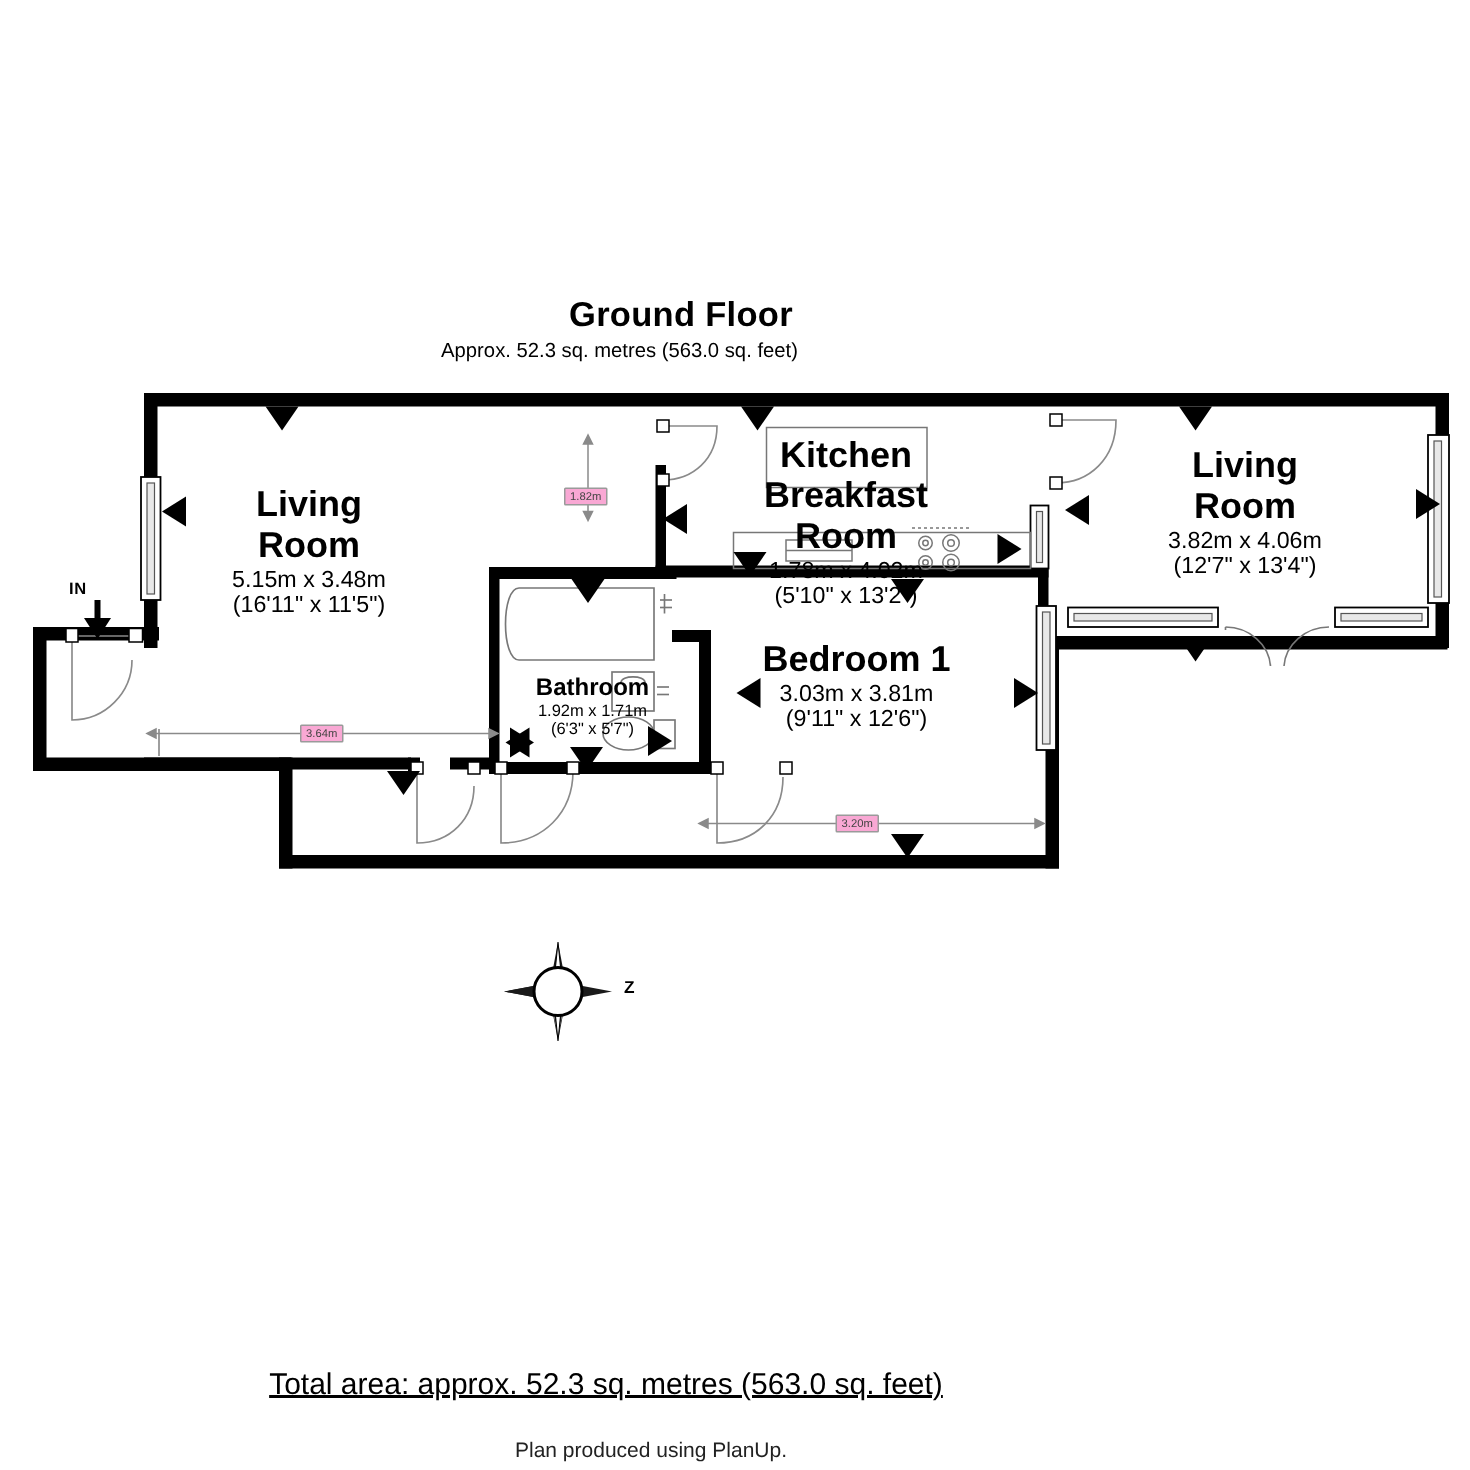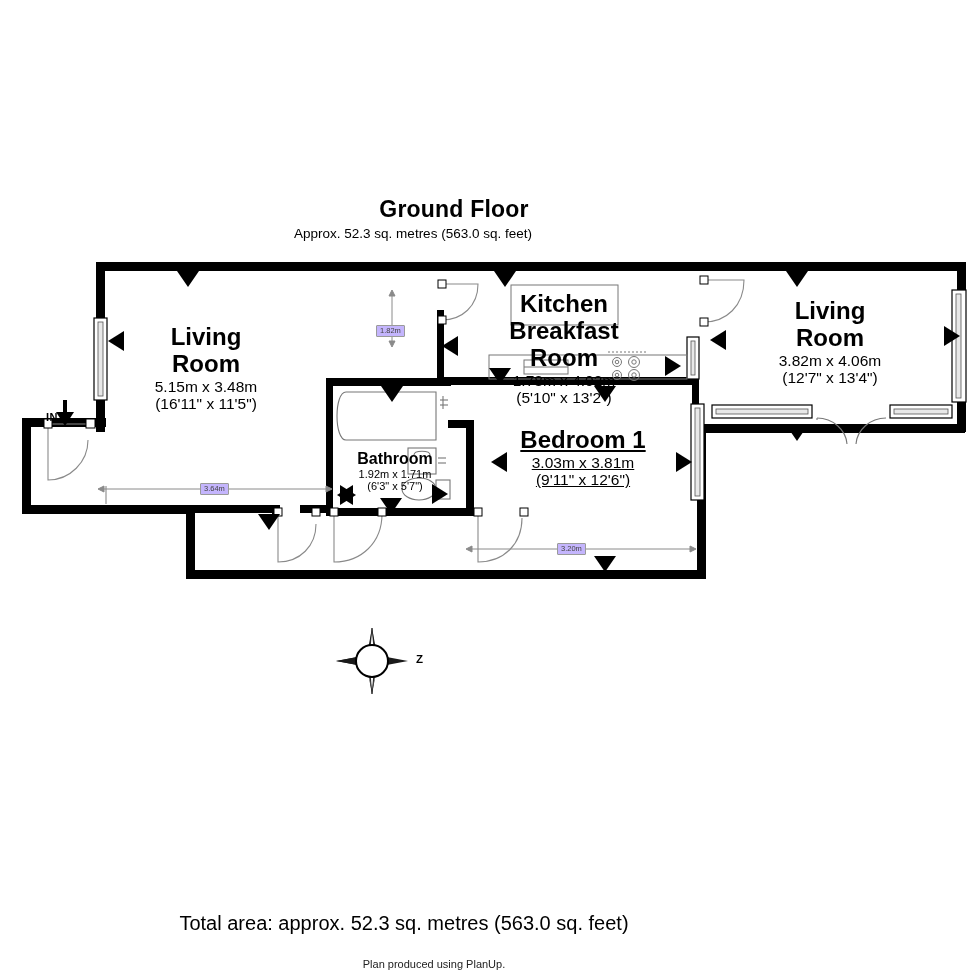--- a/index.html
+++ b/index.html
@@ -39,27 +39,28 @@
     text-align: center;
     font-size: 13.5px;
     font-weight: normal;
   }
   .total-area {
     position: absolute;
     left: 0; top: 912px;
     width: 808px;
     text-align: center;
     font-size: 20px;
+    text-decoration: underline;
   }
   .credit {
     position: absolute;
     left: 0; top: 958px;
     width: 868px;
     text-align: center;
-    font-size: 11px;
+    font-size: 14px;
     color: #222;
   }
 
   
   .room-label {
     position: absolute;
     text-align: center;
     line-height: 1.12;
     white-space: nowrap;
   }
@@ -85,21 +86,21 @@
   .compass-label {
     position: absolute;
     font-size: 11.5px;
     font-weight: bold;
   }
 
   
   .dim-chip {
     position: absolute;
     font-size: 7.5px;
-    background: #c4b5fd;
+    background: #f9a8d4;
     border: 1px solid #9a9a9a;
     color: #444;
     padding: 1px 3px;
     line-height: 1;
     white-space: nowrap;
     border-radius: 1px;
   }
 
   svg.plan-svg {
     position: absolute;
@@ -371,27 +372,27 @@
     <span class="rl-dim">3.82m x 4.06m</span>
     <span class="rl-dim">(12'7" x 13'4")</span>
   </div>
 
   <div class="room-label small" style="left:320px; top:414px; width:150px;margin-top:36px;">
     <span class="rl-name">Bathroom</span>
     <span class="rl-dim">1.92m x 1.71m</span>
     <span class="rl-dim">(6'3" x 5'7")</span>
   </div>
 
-  <div class="room-label" style="left:505px; top:427px; width:156px;text-decoration:underline;">
+  <div class="room-label" style="left:493px; top:427px; width:156px;">
     <span class="rl-name">Bedroom 1</span>
     <span class="rl-dim">3.03m x 3.81m</span>
     <span class="rl-dim">(9'11" x 12'6")</span>
   </div>
 
-  <div class="in-label" style="left:46px; top:411px;">IN</div>
+  <div class="in-label" style="left:46px; top:387px;">IN</div>
 
   <div class="compass-label" style="left:416px; top:653px;">Z</div>
 
   <div class="dim-chip" style="left:376px; top:325px;">1.82m</div>
   <div class="dim-chip" style="left:200px; top:483px;">3.64m</div>
   <div class="dim-chip" style="left:557px; top:543px;">3.20m</div>
 
   <div class="total-area">Total area: approx. 52.3 sq. metres (563.0 sq. feet)</div>
   <div class="credit">Plan produced using PlanUp.</div>
 

